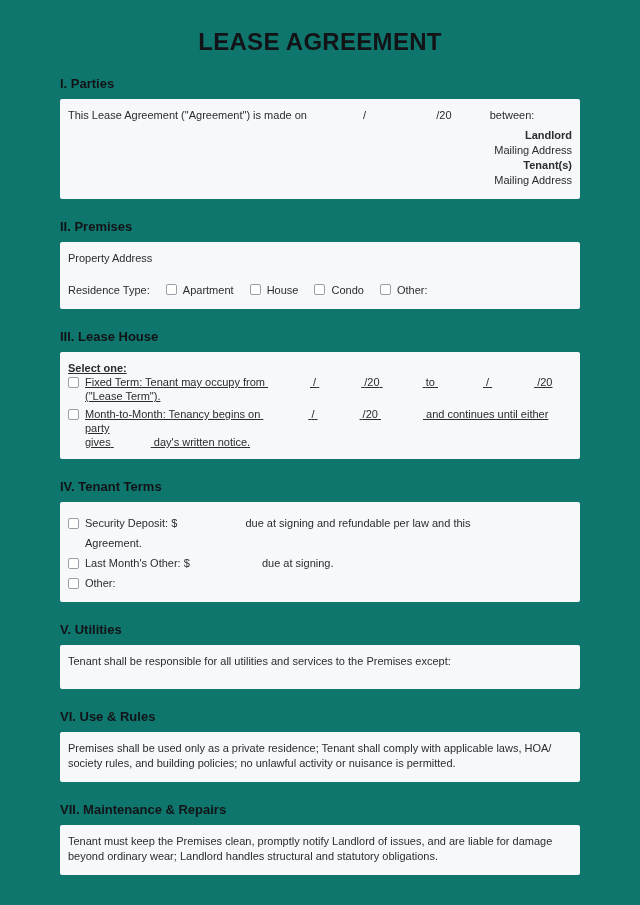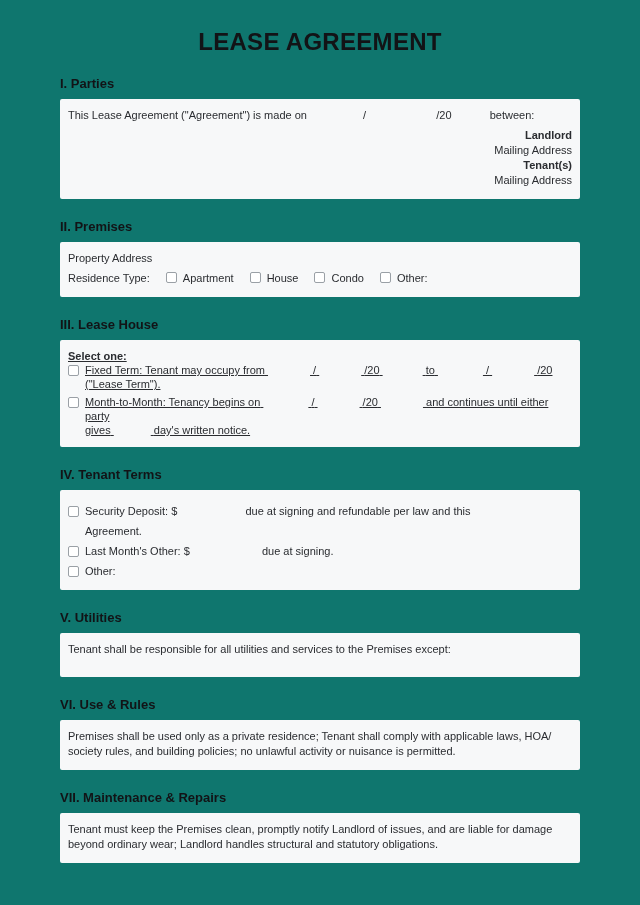--- a/index.html
+++ b/index.html
@@ -80,21 +80,21 @@
           </div>
         </div>
       </div>
     </section>
 
     <section>
       <h2 class="sec-heading">II. Premises</h2>
       <div class="box">
         <div class="box-inner">
           <div>Property Address</div>
-          <div style="margin-top:5px;">
+          <div style="margin-top:17px;">
             <span>Residence Type:</span>
             <span class="opt"><span class="cb"></span><span>Apartment</span></span>
             <span class="opt"><span class="cb"></span><span>House</span></span>
             <span class="opt"><span class="cb"></span><span>Condo</span></span>
             <span class="opt"><span class="cb"></span><span>Other:</span></span>
           </div>
         </div>
       </div>
     </section>
 

